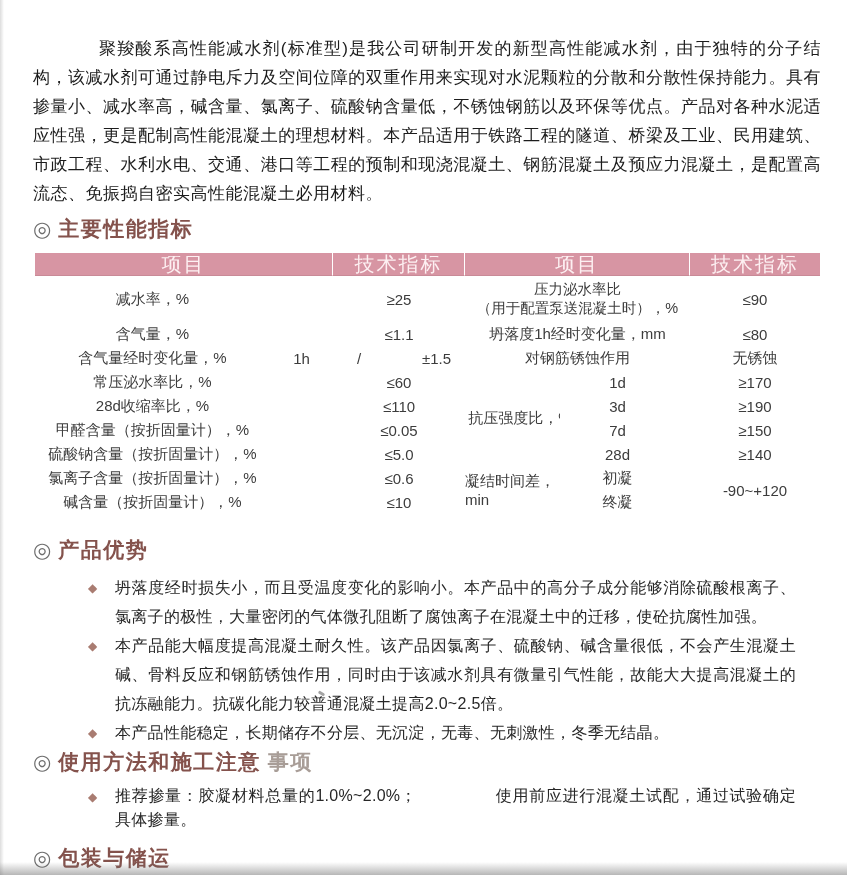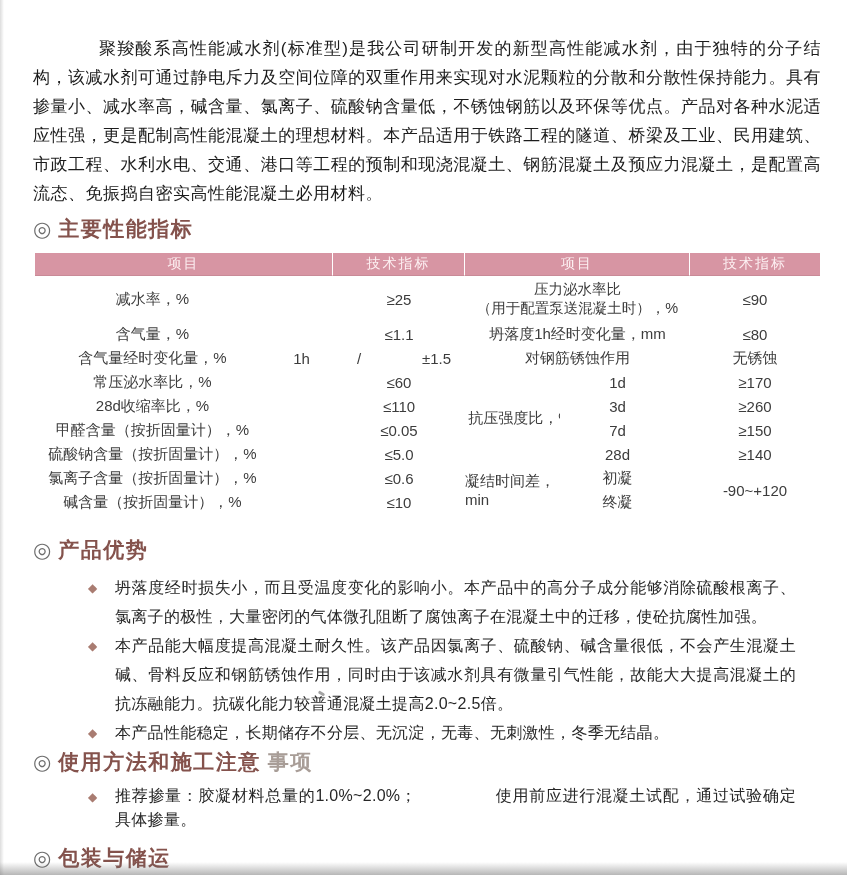--- a/index.html
+++ b/index.html
@@ -31,21 +31,21 @@
 
   
   .spec-table{
     display:grid;
     grid-template-columns:235px 63px 132px 110px 115px 130px;
     grid-template-rows:23px 46px repeat(8,24px);
     width:785px;margin:11px 0 0 2px;
     font-size:15px;color:#3c3c3c;
   }
   .th{
-    background:#d795a3;color:#fdf0f2;font-size:14px;letter-spacing:2px;
+    background:#d795a3;color:#fdf0f2;font-size:20px;letter-spacing:2px;
     display:flex;align-items:center;justify-content:center;
     border-right:1px solid #ffffff;border-bottom:1px solid #c98a97;
     grid-row:1;
   }
   .th.last{border-right:none;}
   .th1{grid-column:1/3;} .th2{grid-column:3/4;} .th3{grid-column:4/6;} .th4{grid-column:6/7;}
   .td{display:flex;align-items:center;justify-content:center;background:#fff;}
   .c-item{grid-column:1/2;}
   .c-time{grid-column:2/3;}
   .c-val-l{grid-column:3/4;text-align:right;}
@@ -138,21 +138,21 @@
     <div class="td c-val-r gr2">≤90</div>
     <div class="td c-item-r gr3">坍落度1h经时变化量，mm</div>
     <div class="td c-val-r gr3">≤80</div>
     <div class="td c-item-r gr4">对钢筋锈蚀作用</div>
     <div class="td c-val-r gr4">无锈蚀</div>
 
     <div class="td c-group span-press">抗压强度比，%</div>
     <div class="td c-sub gr5">1d</div>
     <div class="td c-val-r gr5">≥170</div>
     <div class="td c-sub gr6">3d</div>
-    <div class="td c-val-r gr6">≥260</div>
+    <div class="td c-val-r gr6">≥190</div>
     <div class="td c-sub gr7">7d</div>
     <div class="td c-val-r gr7">≥150</div>
     <div class="td c-sub gr8">28d</div>
     <div class="td c-val-r gr8">≥140</div>
 
     <div class="td c-group span-set">凝结时间差，min</div>
     <div class="td c-sub gr9">初凝</div>
     <div class="td c-sub gr10">终凝</div>
     <div class="td c-val-r span-set">-90~+120</div>
   </div>

